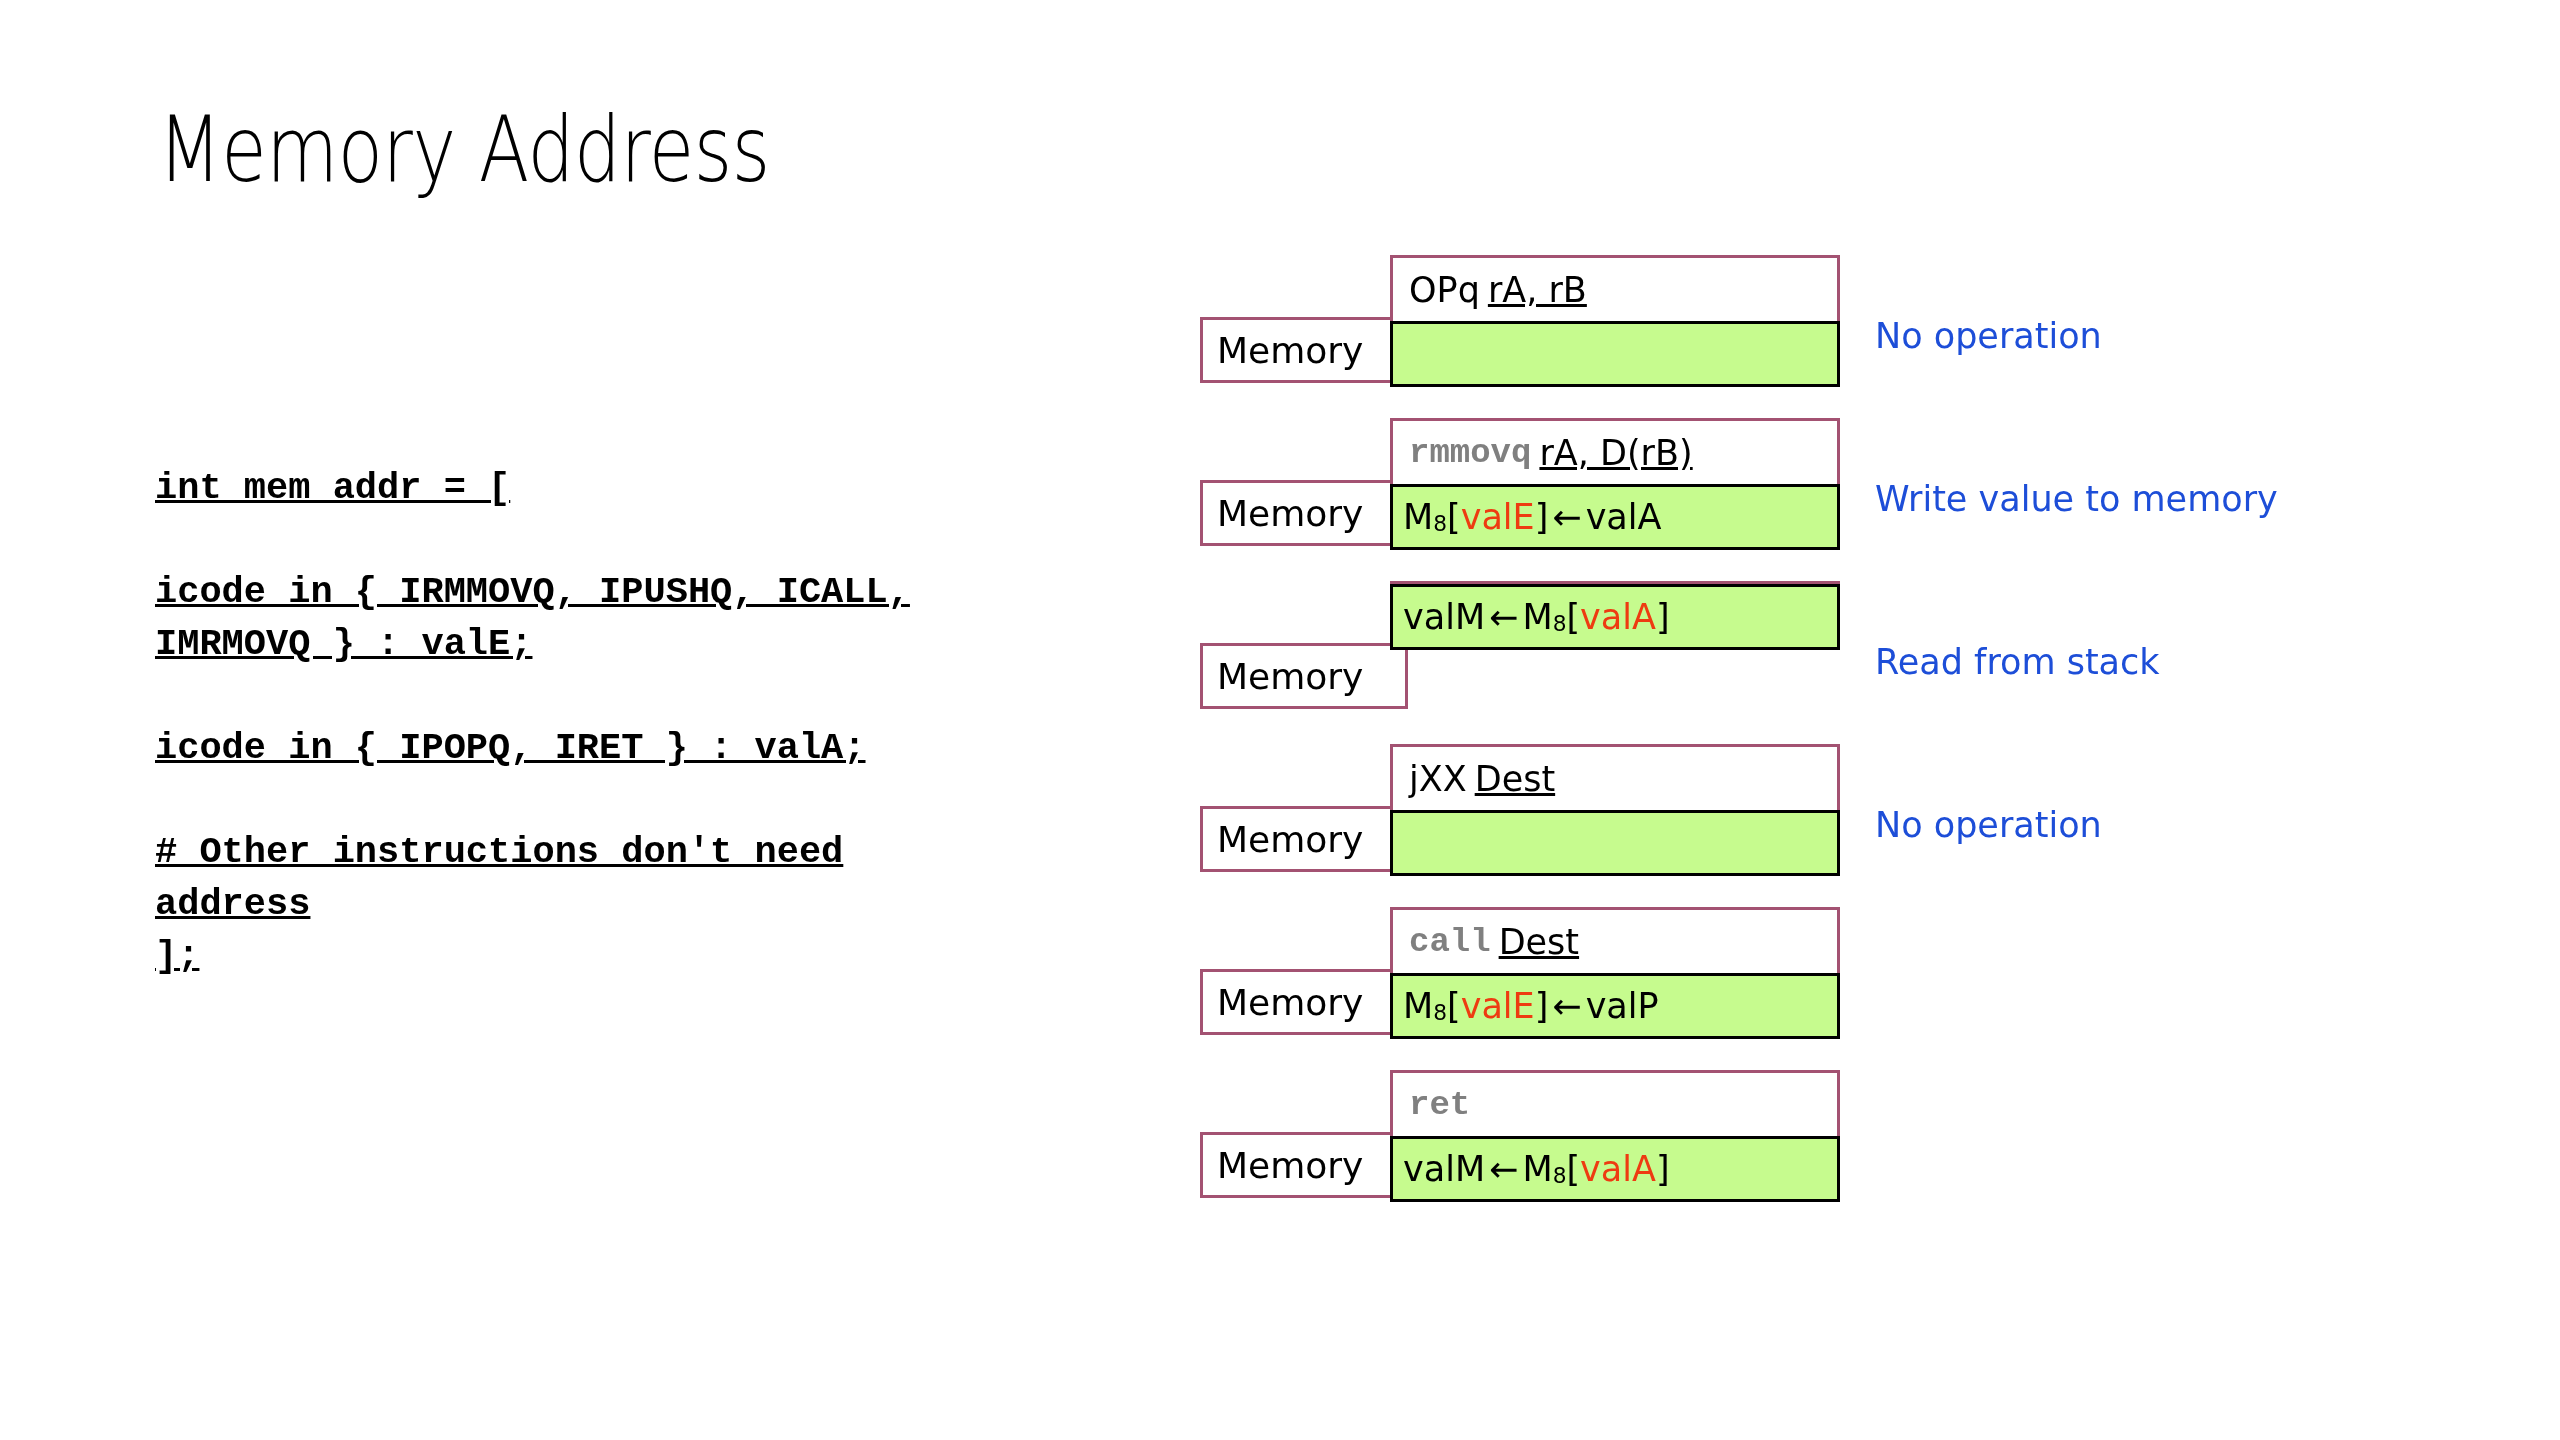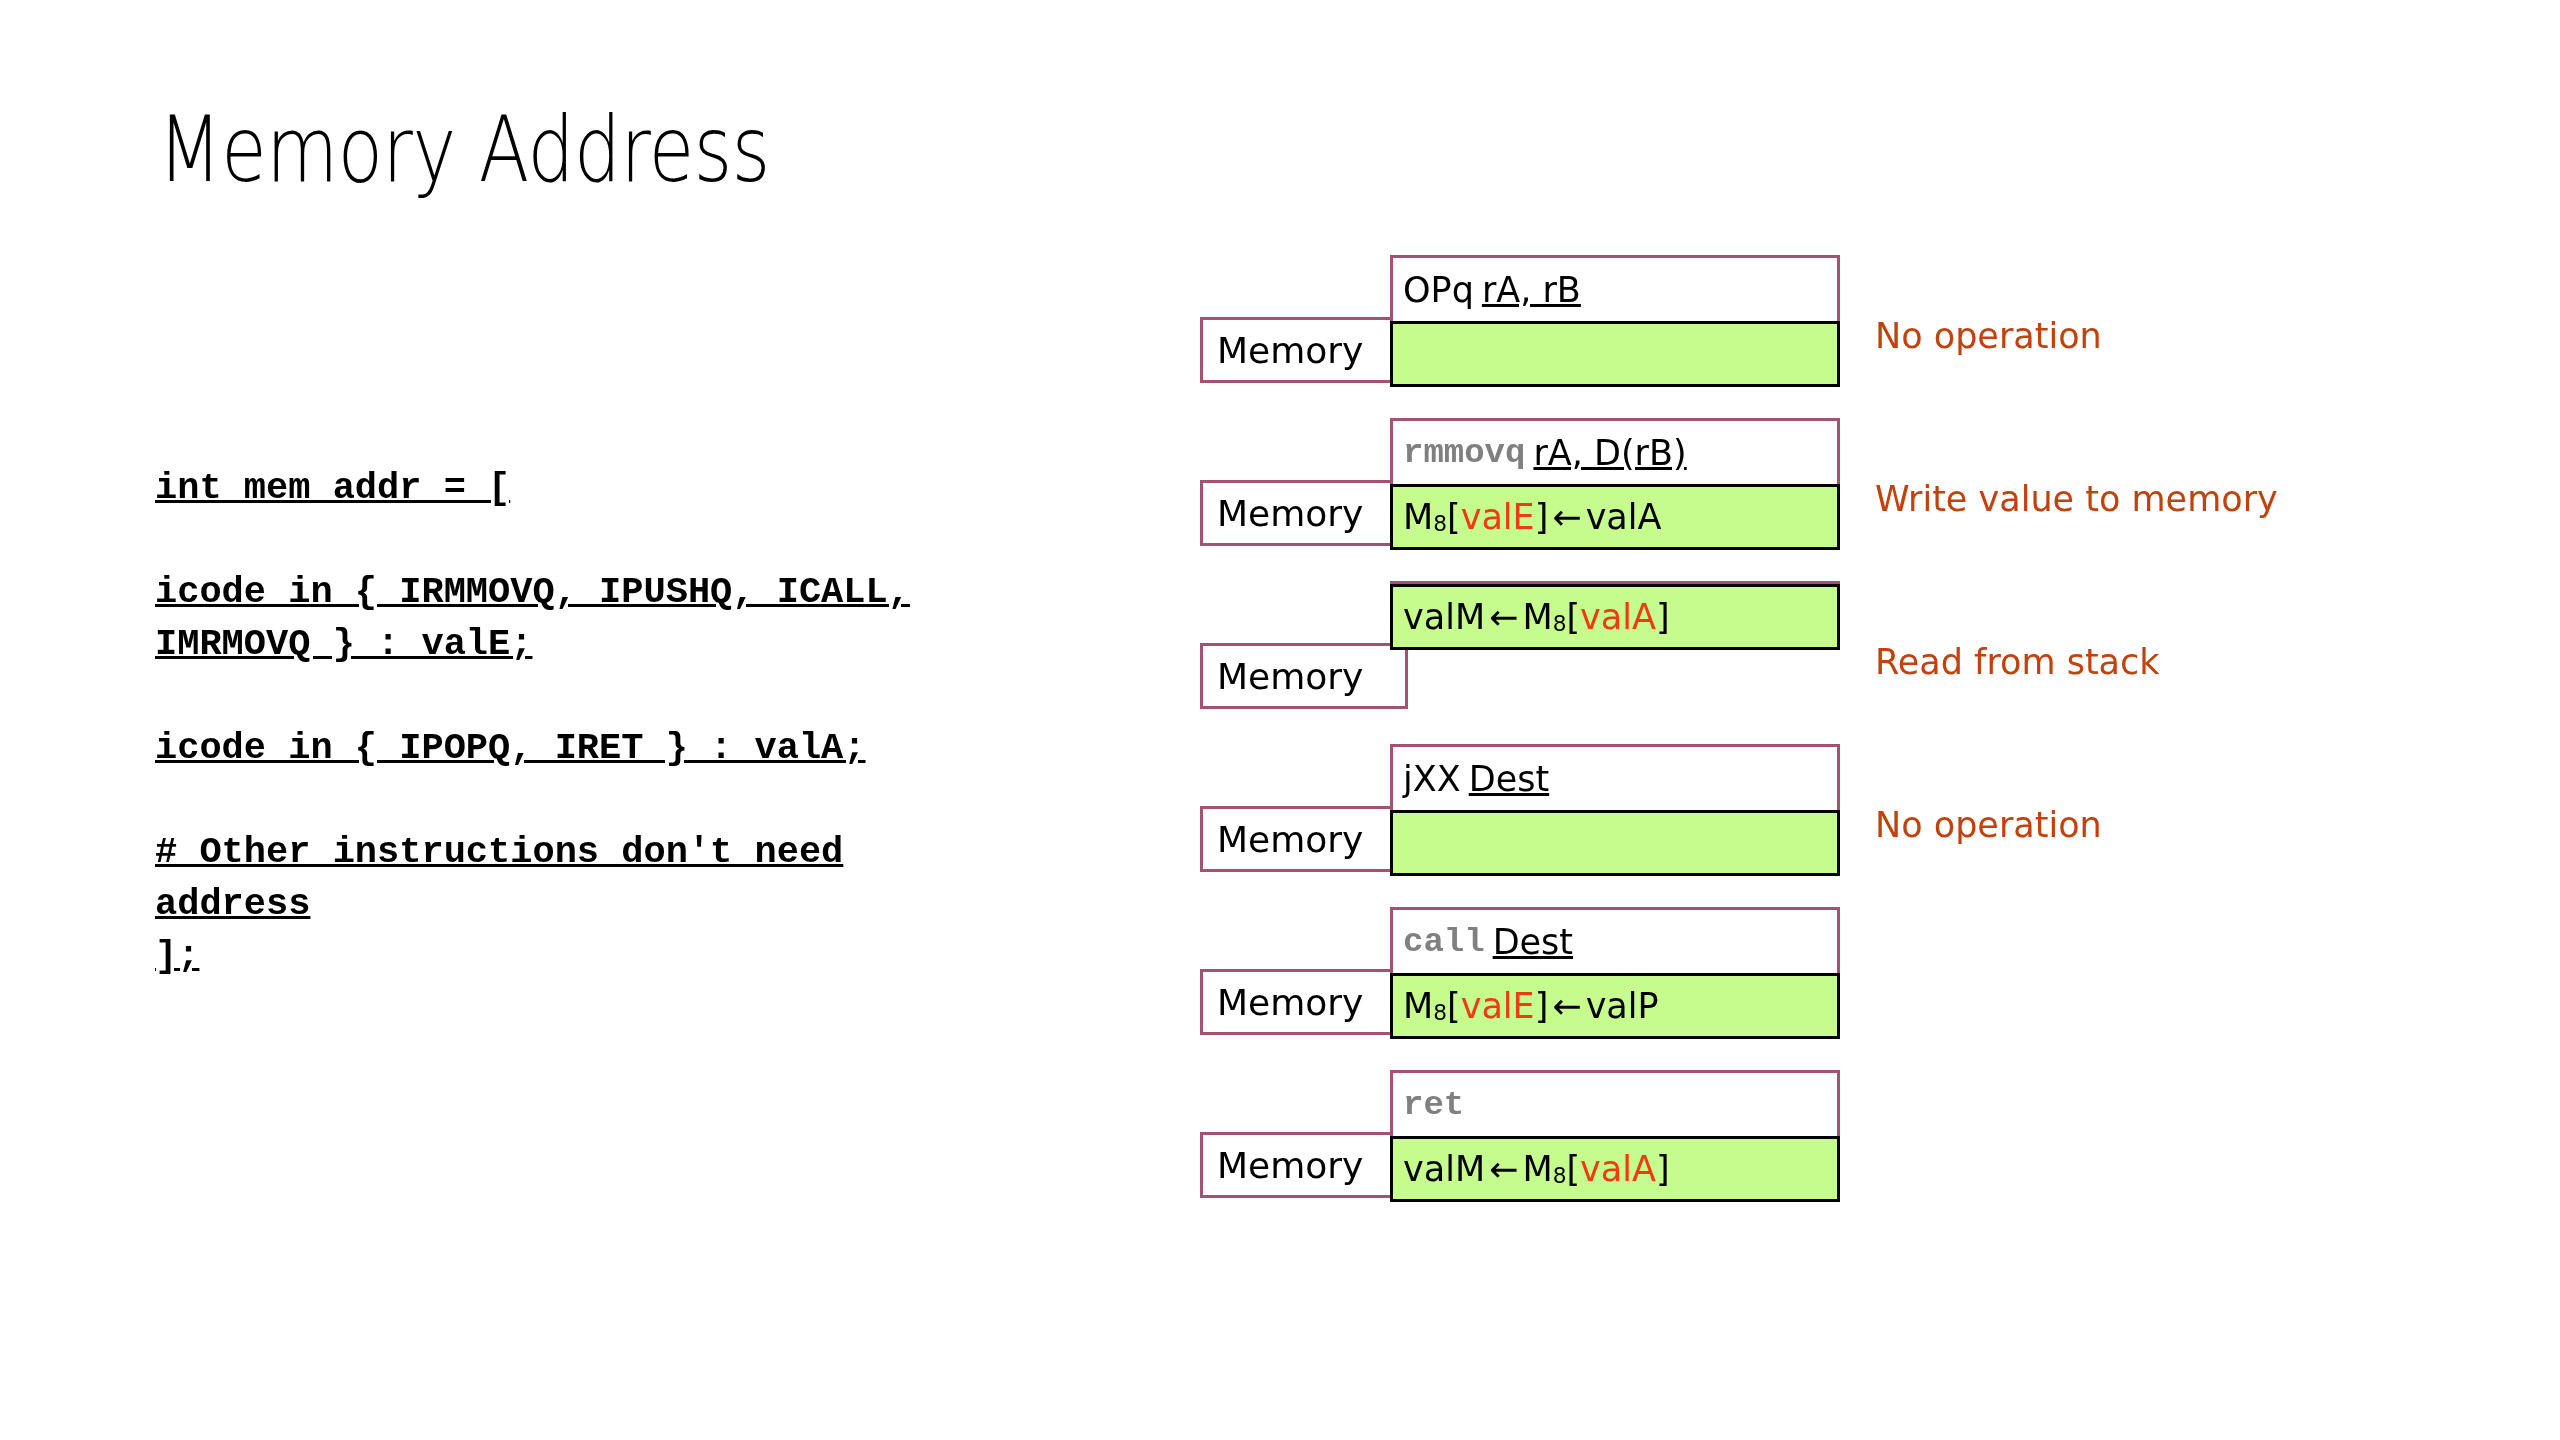--- a/index.html
+++ b/index.html
@@ -87,21 +87,21 @@
     box-sizing: border-box;
     border: 3px solid #A35272;
     background: #ffffff;
     z-index: 2;
   }
   .instr-header {
     height: 63px;
     box-sizing: border-box;
     display: flex;
     align-items: center;
-    padding-left: 10px;
+    padding-left: 16px;
     font-size: 35px;
     font-family: "DejaVu Sans", sans-serif;
     white-space: nowrap;
     overflow: hidden;
     text-align: center;
   }
   .instr-header .mnemonic {
     font-family: "Liberation Mono", "DejaVu Sans Mono", monospace;
     color: #808080;
     font-size: 34px;
@@ -144,21 +144,21 @@
   .mem-cell .arrow { padding: 0 4px; }
 
   .desc {
     position: absolute;
     left: 675px;
     top: 58px;
     width: 470px;
     font-size: 35px;
     font-family: "DejaVu Sans", sans-serif;
     line-height: 46px;
-    color: #c2410c;
+    color: #1d4ed8;
   }
   .desc.two-line { top: 46px; }
 </style>
 </head>
 <body>
 
 <div id="slide-title">Memory Address</div>
 
 <div id="code-block"><div class="code-line">int mem_addr = [</div><div class="code-gap"></div><div class="code-line">icode in { IRMMOVQ, IPUSHQ, ICALL,</div><div class="code-line">IMRMOVQ } : valE;</div><div class="code-gap"></div><div class="code-line">icode in { IPOPQ, IRET } : valA;</div><div class="code-gap"></div><div class="code-line"># Other instructions don't need</div><div class="code-line">address</div><div class="code-line">];</div></div>
 

